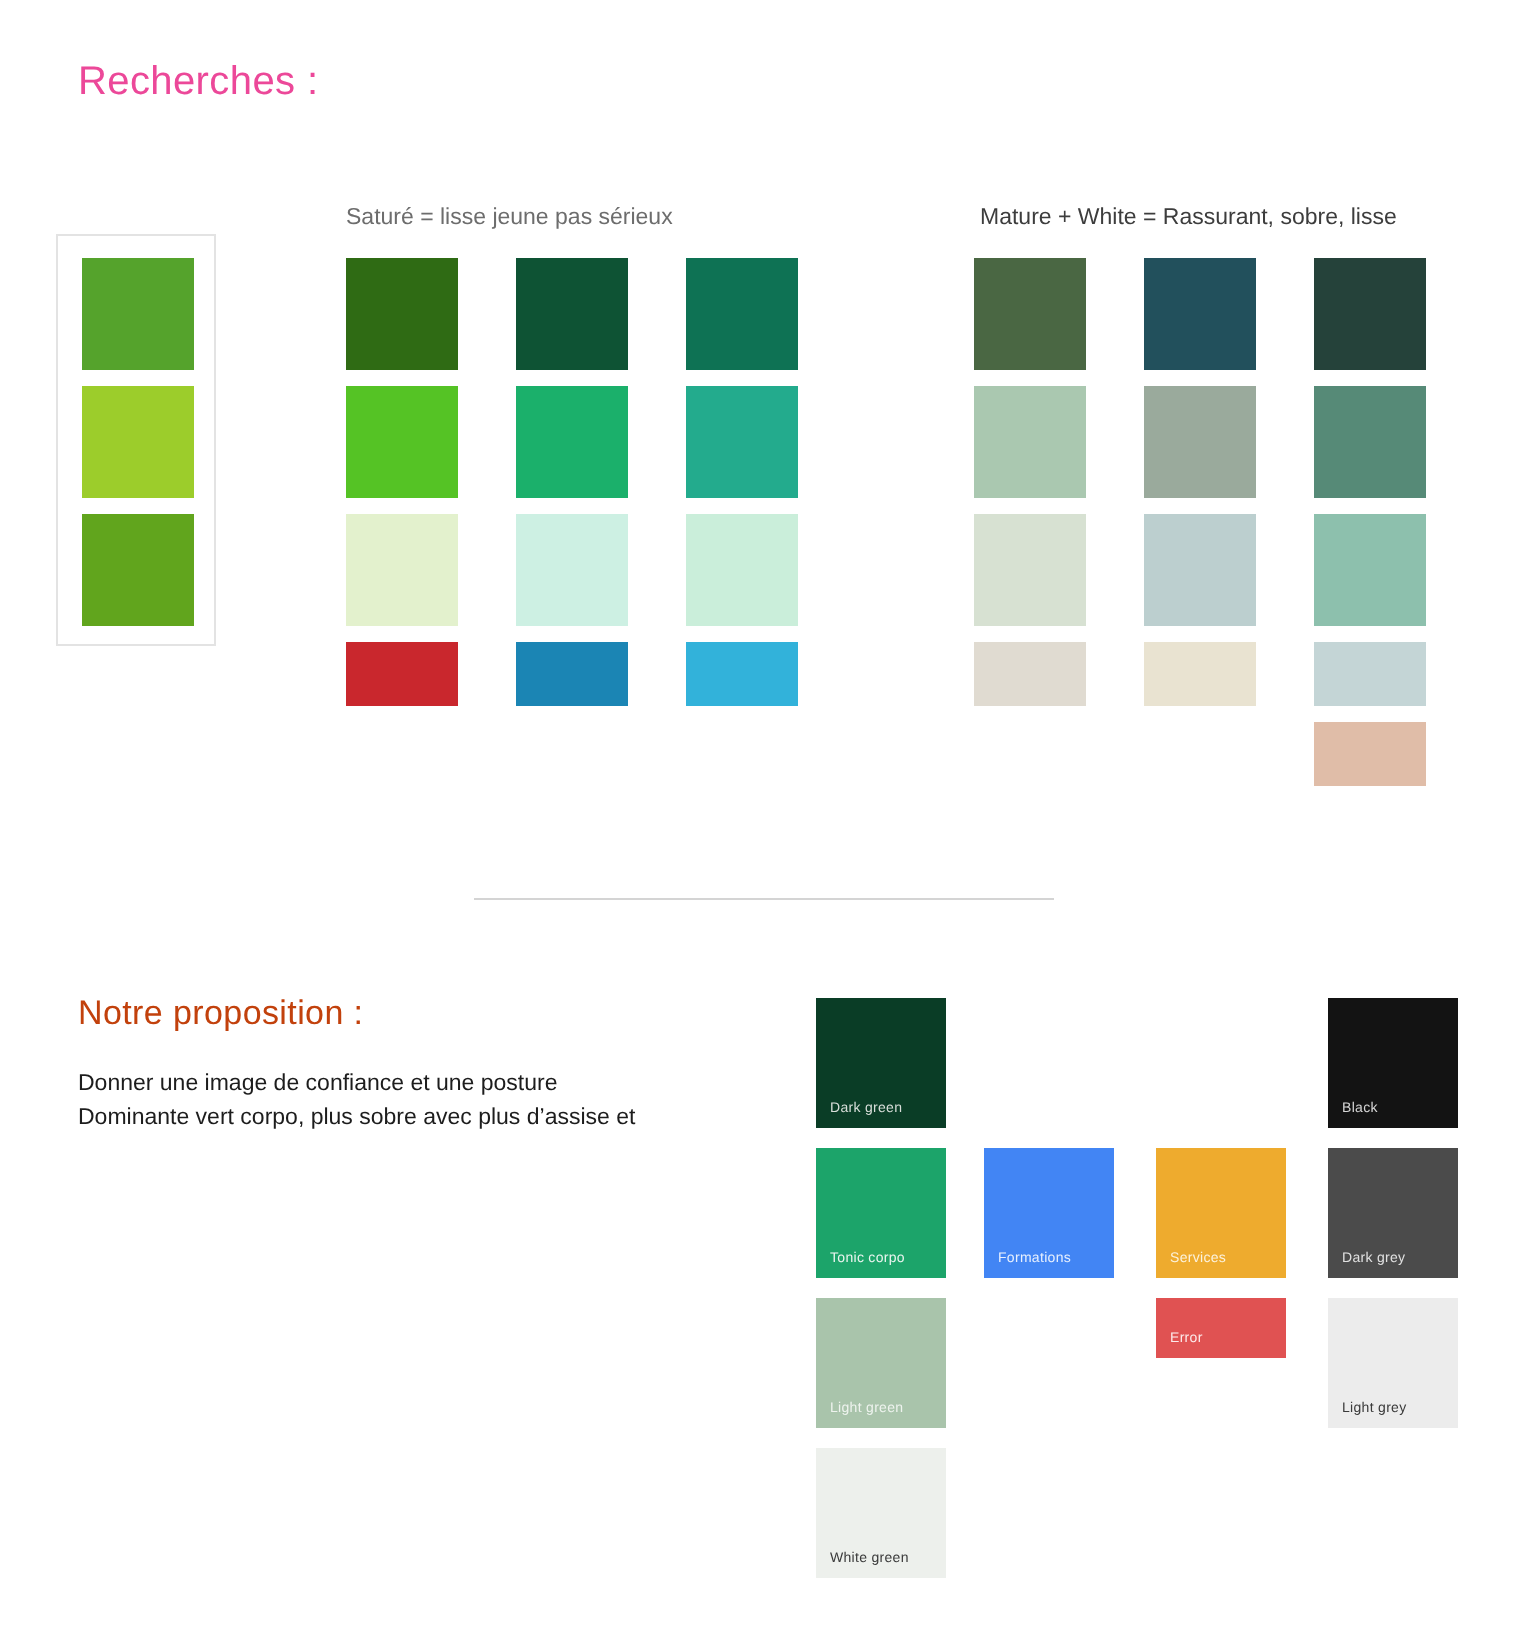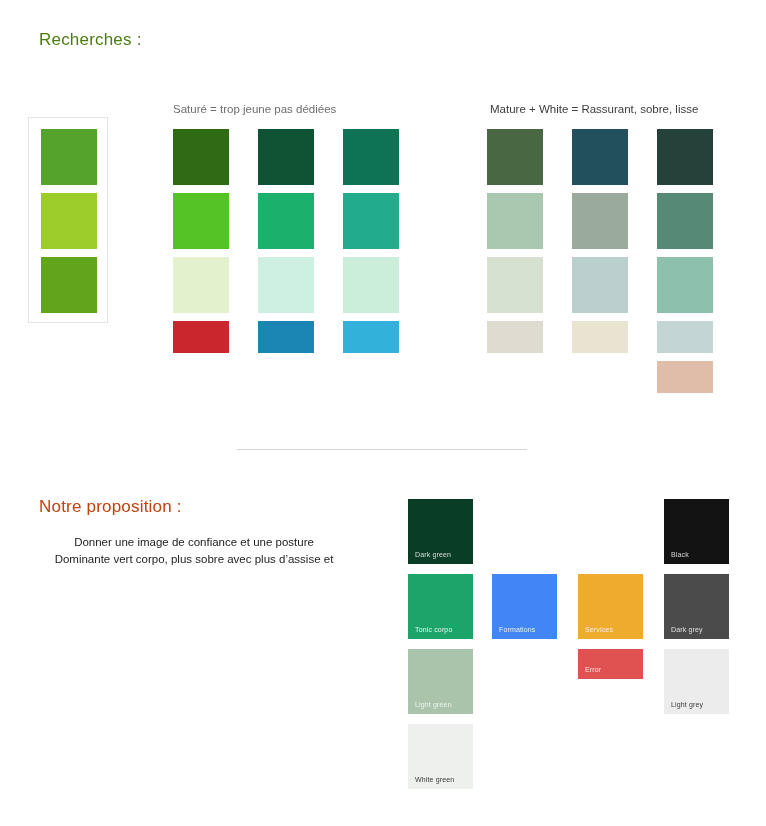--- a/index.html
+++ b/index.html
@@ -14,24 +14,24 @@
     font-family: "Liberation Sans", sans-serif;
     color: #1a1a1a;
     overflow: hidden;
   }
   .abs { position: absolute; }
 
   
   #recherches-title {
     left: 39px;
     top: 30px;
-    font-size: 17px;
+    font-size: 20px;
     font-weight: 400;
     letter-spacing: 0.2px;
-    color: #4d7c0f;
+    color: #ec4899;
   }
   #proposition-title {
     left: 39px;
     top: 497px;
     font-size: 17px;
     font-weight: 400;
     letter-spacing: 0.2px;
     color: #c2410c;
   }
 
@@ -81,42 +81,42 @@
 
   
   #proposition-body {
     left: 39px;
     top: 534px;
     width: 310px;
     font-size: 11.5px;
     line-height: 16.5px;
     color: #1d1d1d;
   }
-  #proposition-body p { margin: 0; text-align: center; }
+  #proposition-body p { margin: 0; }
 
   
   .brand-sw {
     position: absolute;
     width: 65px;
   }
   .brand-label {
     position: absolute;
     left: 7px;
     bottom: 6px;
     font-size: 7px;
     letter-spacing: 0.15px;
     white-space: nowrap;
   }
 </style>
 </head>
 <body>
 
 <div class="abs" id="recherches-title">Recherches :</div>
 
-<div class="abs group-caption" id="caption-sature">Saturé = trop jeune pas dédiées</div>
+<div class="abs group-caption" id="caption-sature">Saturé = lisse jeune pas sérieux</div>
 
 <div class="abs group-caption" id="caption-mature">Mature + White = Rassurant, sobre, lisse</div>
 
 <div class="abs" id="base-box" style="border-color: rgb(227, 227, 227);">
   <div class="base-swatch" style="top: 11px; background: rgb(85, 163, 44);"></div>
   <div class="base-swatch" style="top: 75px; background: rgb(156, 205, 43);"></div>
   <div class="base-swatch" style="top: 139px; background: rgb(97, 165, 29);"></div>
 </div>
 
 <div class="grid-col" id="sat-col-1" style="left:173px">

